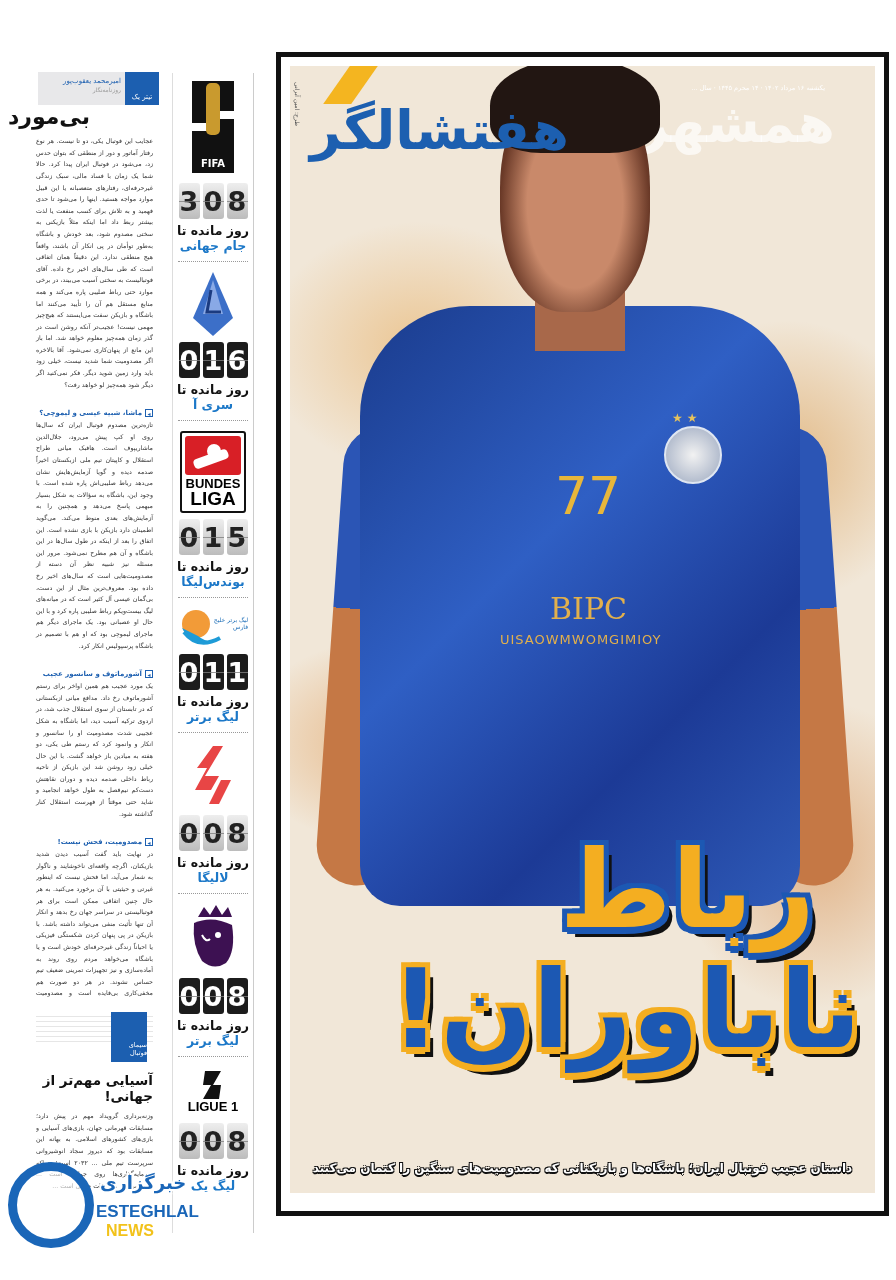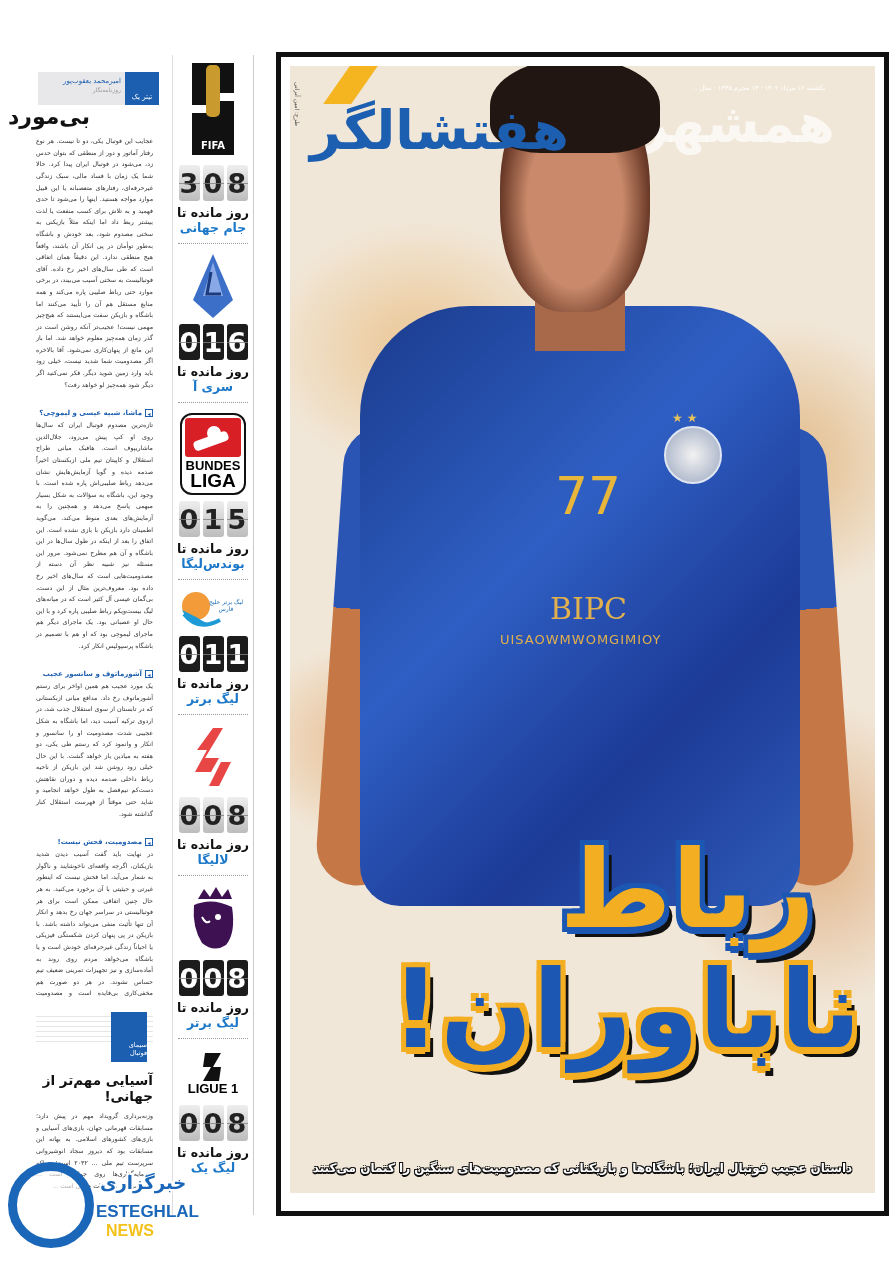--- a/index.html
+++ b/index.html
@@ -15,21 +15,21 @@
   .sub-title { font-weight: bold; font-size: 22px; text-align: left; margin: 0 30px 6px 8px; color: #111; line-height: 1.1; }
   .body-text { font-size: 6.3px; line-height: 11.6px; color: #333; text-align: justify; margin: 0 12px 0 36px; }
   .section-head { font-size: 7px; color: #1c5fb0; font-weight: bold; margin: 19px 12px 2px 36px; display: flex; align-items: center; gap: 3px; }
   .section-head .box { width: 8px; height: 8px; border: 1px solid #1c5fb0; display: inline-flex; align-items: center; justify-content: center; font-size: 6px; }
   .divider-lines { margin: 14px 12px 0 36px; height: 30px; background: repeating-linear-gradient(#fff 0 4px, #e6e6e6 4px 5px); }
   .side-box { display: flex; margin: -30px 18px 0 36px; justify-content: flex-start; }
   .side-box-tag { width: 36px; height: 50px; background: #1c5fb0; color: #fff; font-size: 6.5px; display: flex; align-items: flex-end; justify-content: center; padding-bottom: 5px; }
   .side-title { font-weight: bold; font-size: 13.5px; color: #111; text-align: right; margin: 10px 12px 6px 36px; }
 
   
-  .count-col { position: absolute; left: 172px; top: 55px; width: 82px; height: 1160px; border-right: 1px solid #ccc; border-left: 1px solid #ddd; text-align: center; }
+  .count-col { position: absolute; left: 172px; top: 73px; width: 82px; height: 1160px; border-right: 1px solid #ccc; border-left: 1px solid #ddd; }
   .count-block { display: flex; flex-direction: column; align-items: center; position: relative; }
   .count-block .logo { display: flex; align-items: center; justify-content: center; }
   .digits { display: flex; gap: 3px; margin-top: 6px; }
   .digit { width: 21px; height: 36px; border-radius: 3px; display: flex; align-items: center; justify-content: center; font-family: "DejaVu Sans", sans-serif; font-weight: bold; font-size: 27px; position: relative; }
   .digit.dark { background: #1c1c1c; color: #fff; }
   .digit.light { background: linear-gradient(#eeeeee, #bcbcbc); color: #222; }
   .digit::after { content: ""; position: absolute; left: 0; right: 0; top: 50%; height: 1px; background: rgba(128,128,128,.8); }
   .count-label { font-weight: bold; font-size: 12.5px; color: #111; direction: rtl; margin-top: 4px; line-height: 1.2; }
   .count-name { font-weight: bold; font-size: 12.5px; color: #1c78c8; direction: rtl; line-height: 1.2; }
   .dots { width: 70px; border-bottom: 1px dotted #999; margin: 8px 0 10px; }
@@ -150,21 +150,21 @@
       <div class="digit dark">0</div>
       <div class="digit dark">1</div>
       <div class="digit dark">6</div>
     </div>
     <div class="count-label">روز مانده تا</div>
     <div class="count-name">سری آ</div>
     <div class="dots"></div>
   </div>
 
   <div class="count-block">
-    <div class="logo" style="width:66px;height:82px;border:2px solid #111;border-radius:12px;flex-direction:column;padding:3px;">
+    <div class="logo" style="width:66px;height:82px;border:2px solid #111;border-radius:3px;flex-direction:column;padding:3px;">
       <div style="width:56px;height:40px;background:#d81f26;border-radius:3px;position:relative;">
         <div style="position:absolute;left:22px;top:8px;width:14px;height:14px;border-radius:50%;background:#fff;"></div>
         <div style="position:absolute;left:8px;top:18px;width:36px;height:10px;background:#fff;transform:rotate(-20deg);border-radius:4px;"></div>
       </div>
       <div style="font-family:'Liberation Sans',sans-serif;font-weight:bold;font-size:13px;line-height:13px;margin-top:2px;">BUNDES</div>
       <div style="font-family:'Liberation Sans',sans-serif;font-weight:bold;font-size:19px;line-height:18px;">LIGA</div>
     </div>
     <div class="digits">
       <div class="digit light">0</div>
       <div class="digit light">1</div>

